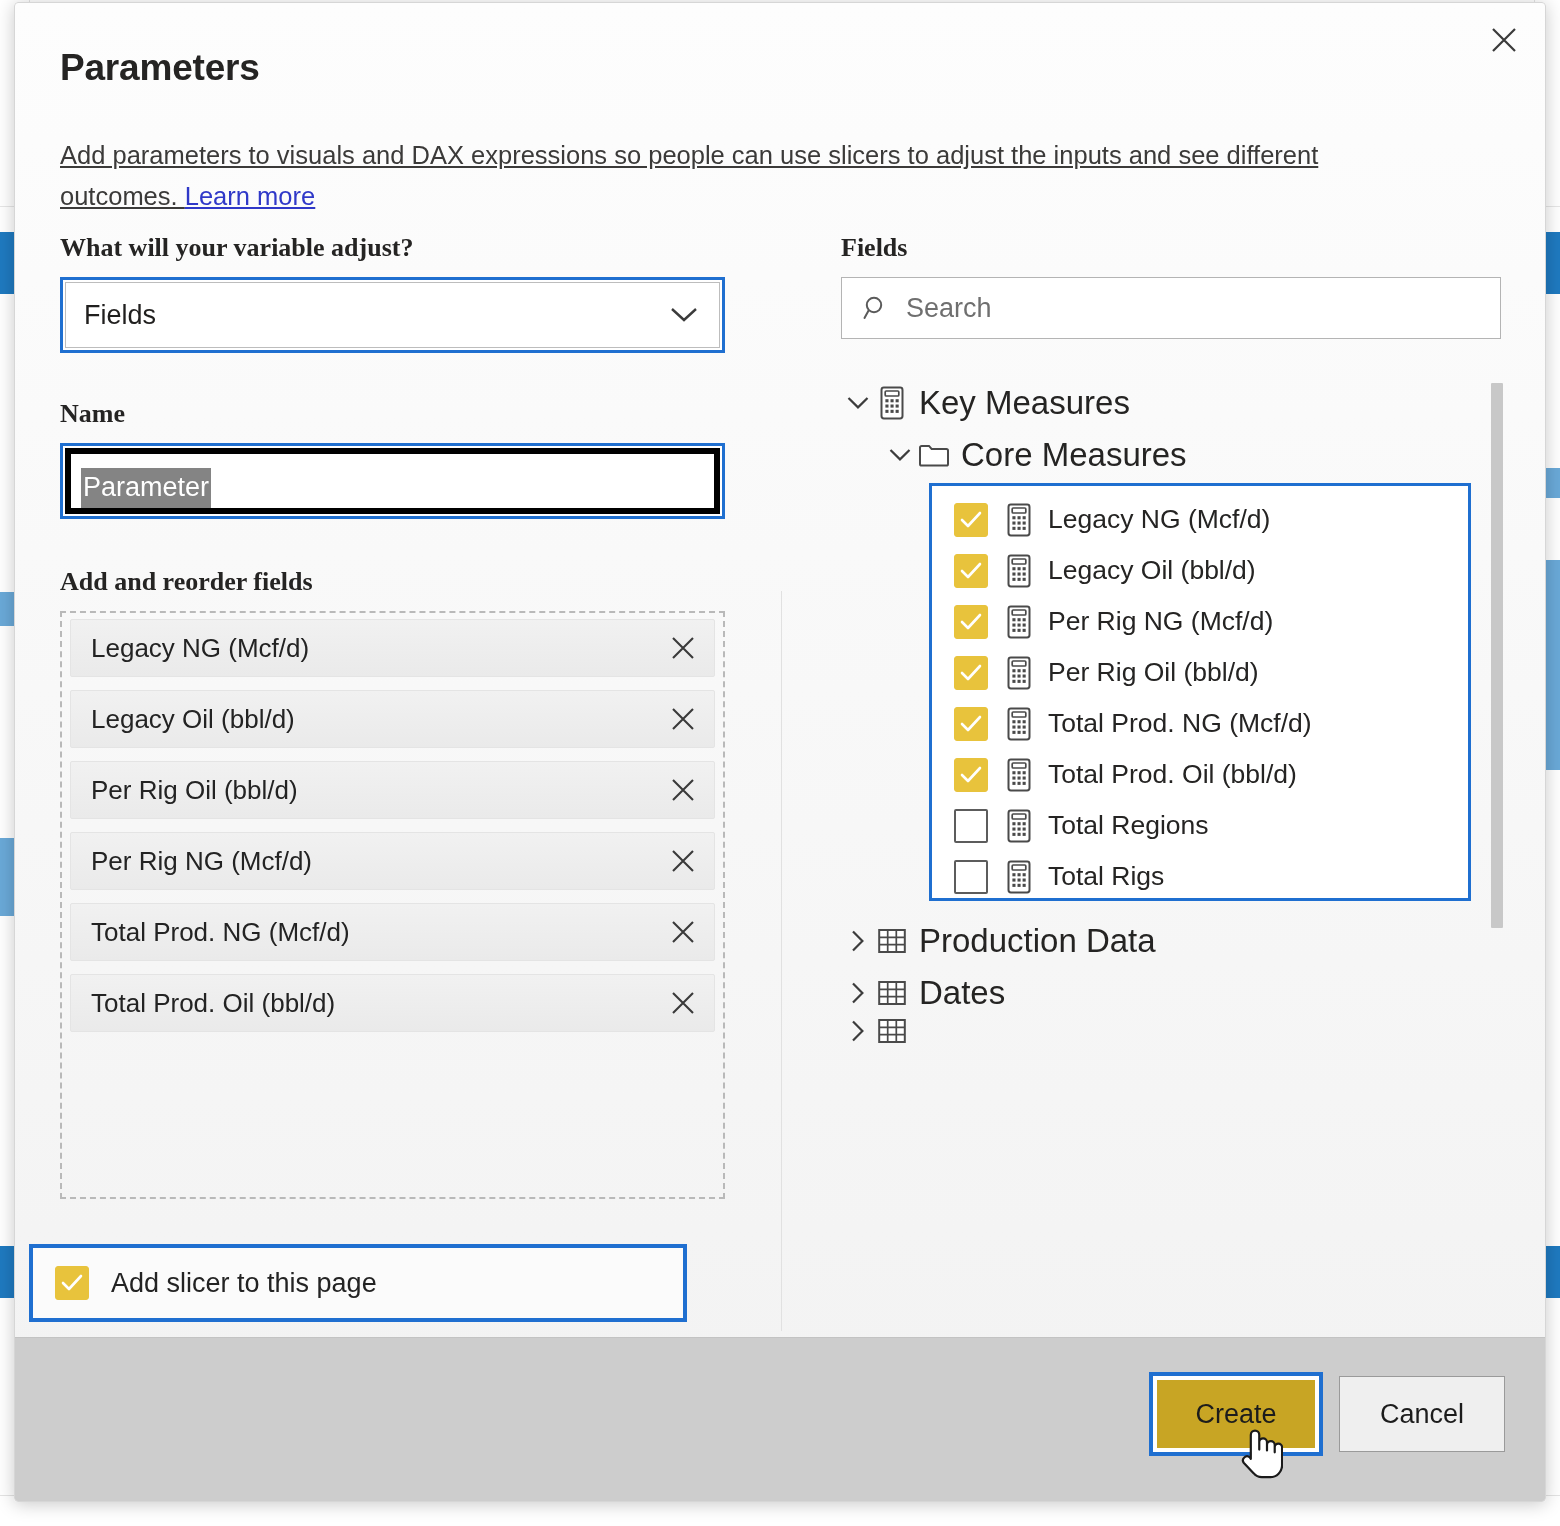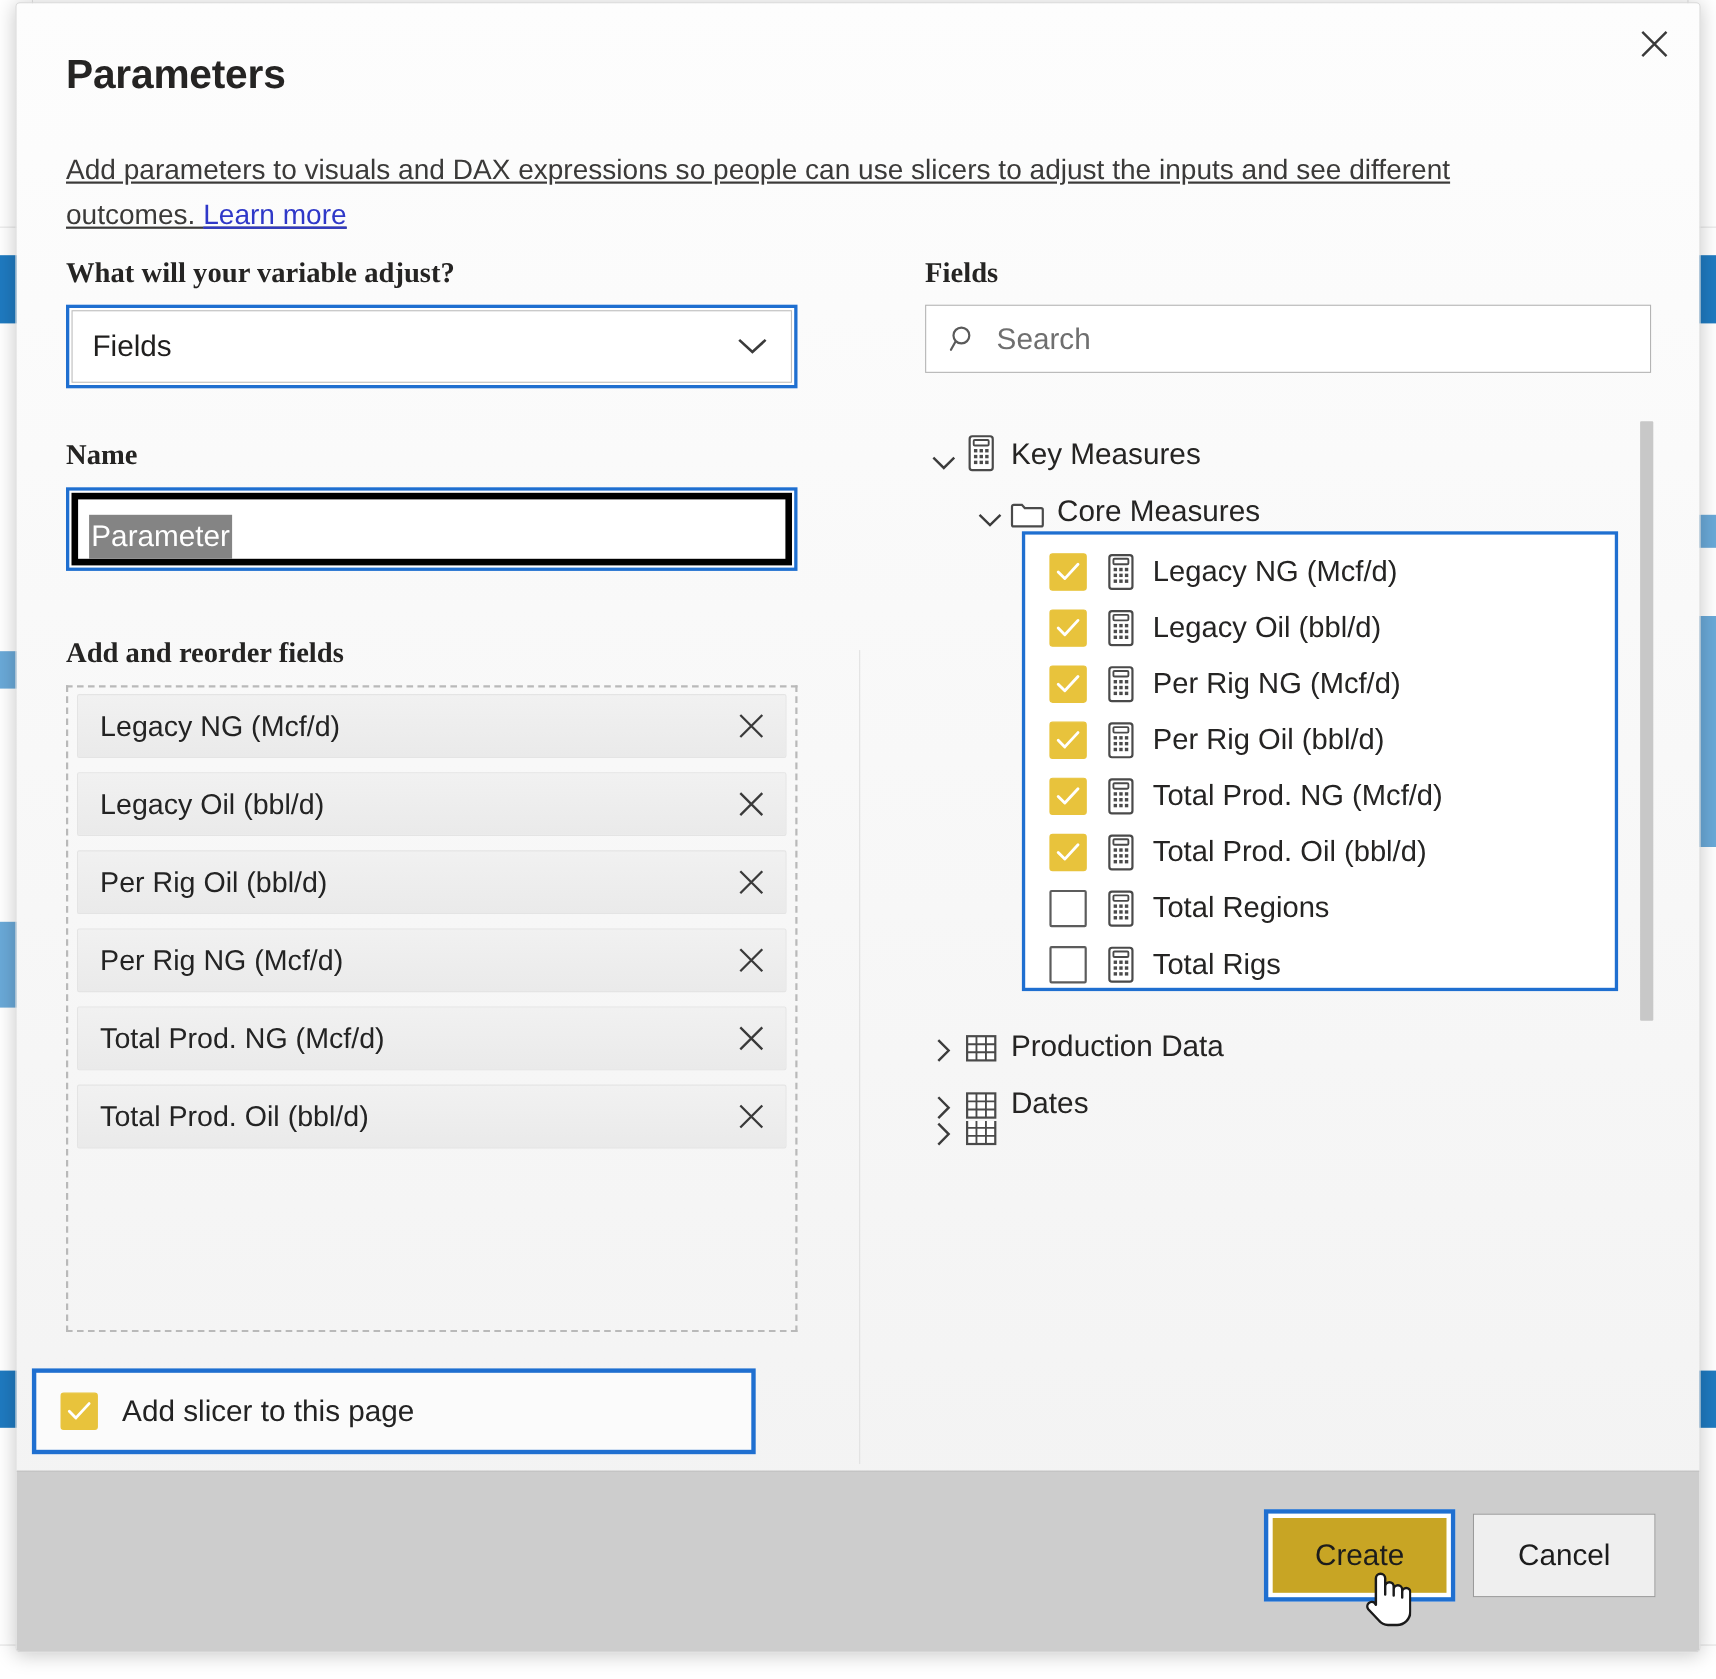--- a/index.html
+++ b/index.html
@@ -263,24 +263,24 @@
   #search-input::placeholder { color: #6f6f6f; }
 
   #tree {
     position: relative;
     margin-top: 38px;
     width: 660px;
     height: 640px;
   }
   .tree-row {
     display: flex;
-    align-items: flex-end;
+    align-items: center;
     height: 52px;
     cursor: pointer;
-    font-size: 27px;
+    font-size: 33px;
     color: #252423;
   }
   .tree-chev {
     width: 34px;
     display: flex;
     align-items: center;
     justify-content: center;
     color: #3c3c3c;
     flex: 0 0 34px;
   }
@@ -457,21 +457,21 @@
       </div>
 
       <div class="field-label" style="margin-top:46px;">Name</div>
 
       <div class="focus-ring" style="width:665px;height:76px;">
         <div id="name-input-box">
           <span id="name-input-value">Parameter</span>
         </div>
       </div>
 
-      <div class="field-label" style="margin-top:60px;">Add and reorder fields</div>
+      <div class="field-label" style="margin-top:48px;">Add and reorder fields</div>
 
       <div id="reorder-box">
           <div class="reorder-item">
             <span class="reorder-item-label">Legacy NG (Mcf/d)</span>
             <span class="reorder-remove">
               <svg width="28" height="28" viewBox="0 0 28 28">
                 <path d="M4 4 L24 24 M24 4 L4 24" stroke="#3a3a3a" stroke-width="2.1" fill="none"></path>
               </svg>
             </span>
           </div>

